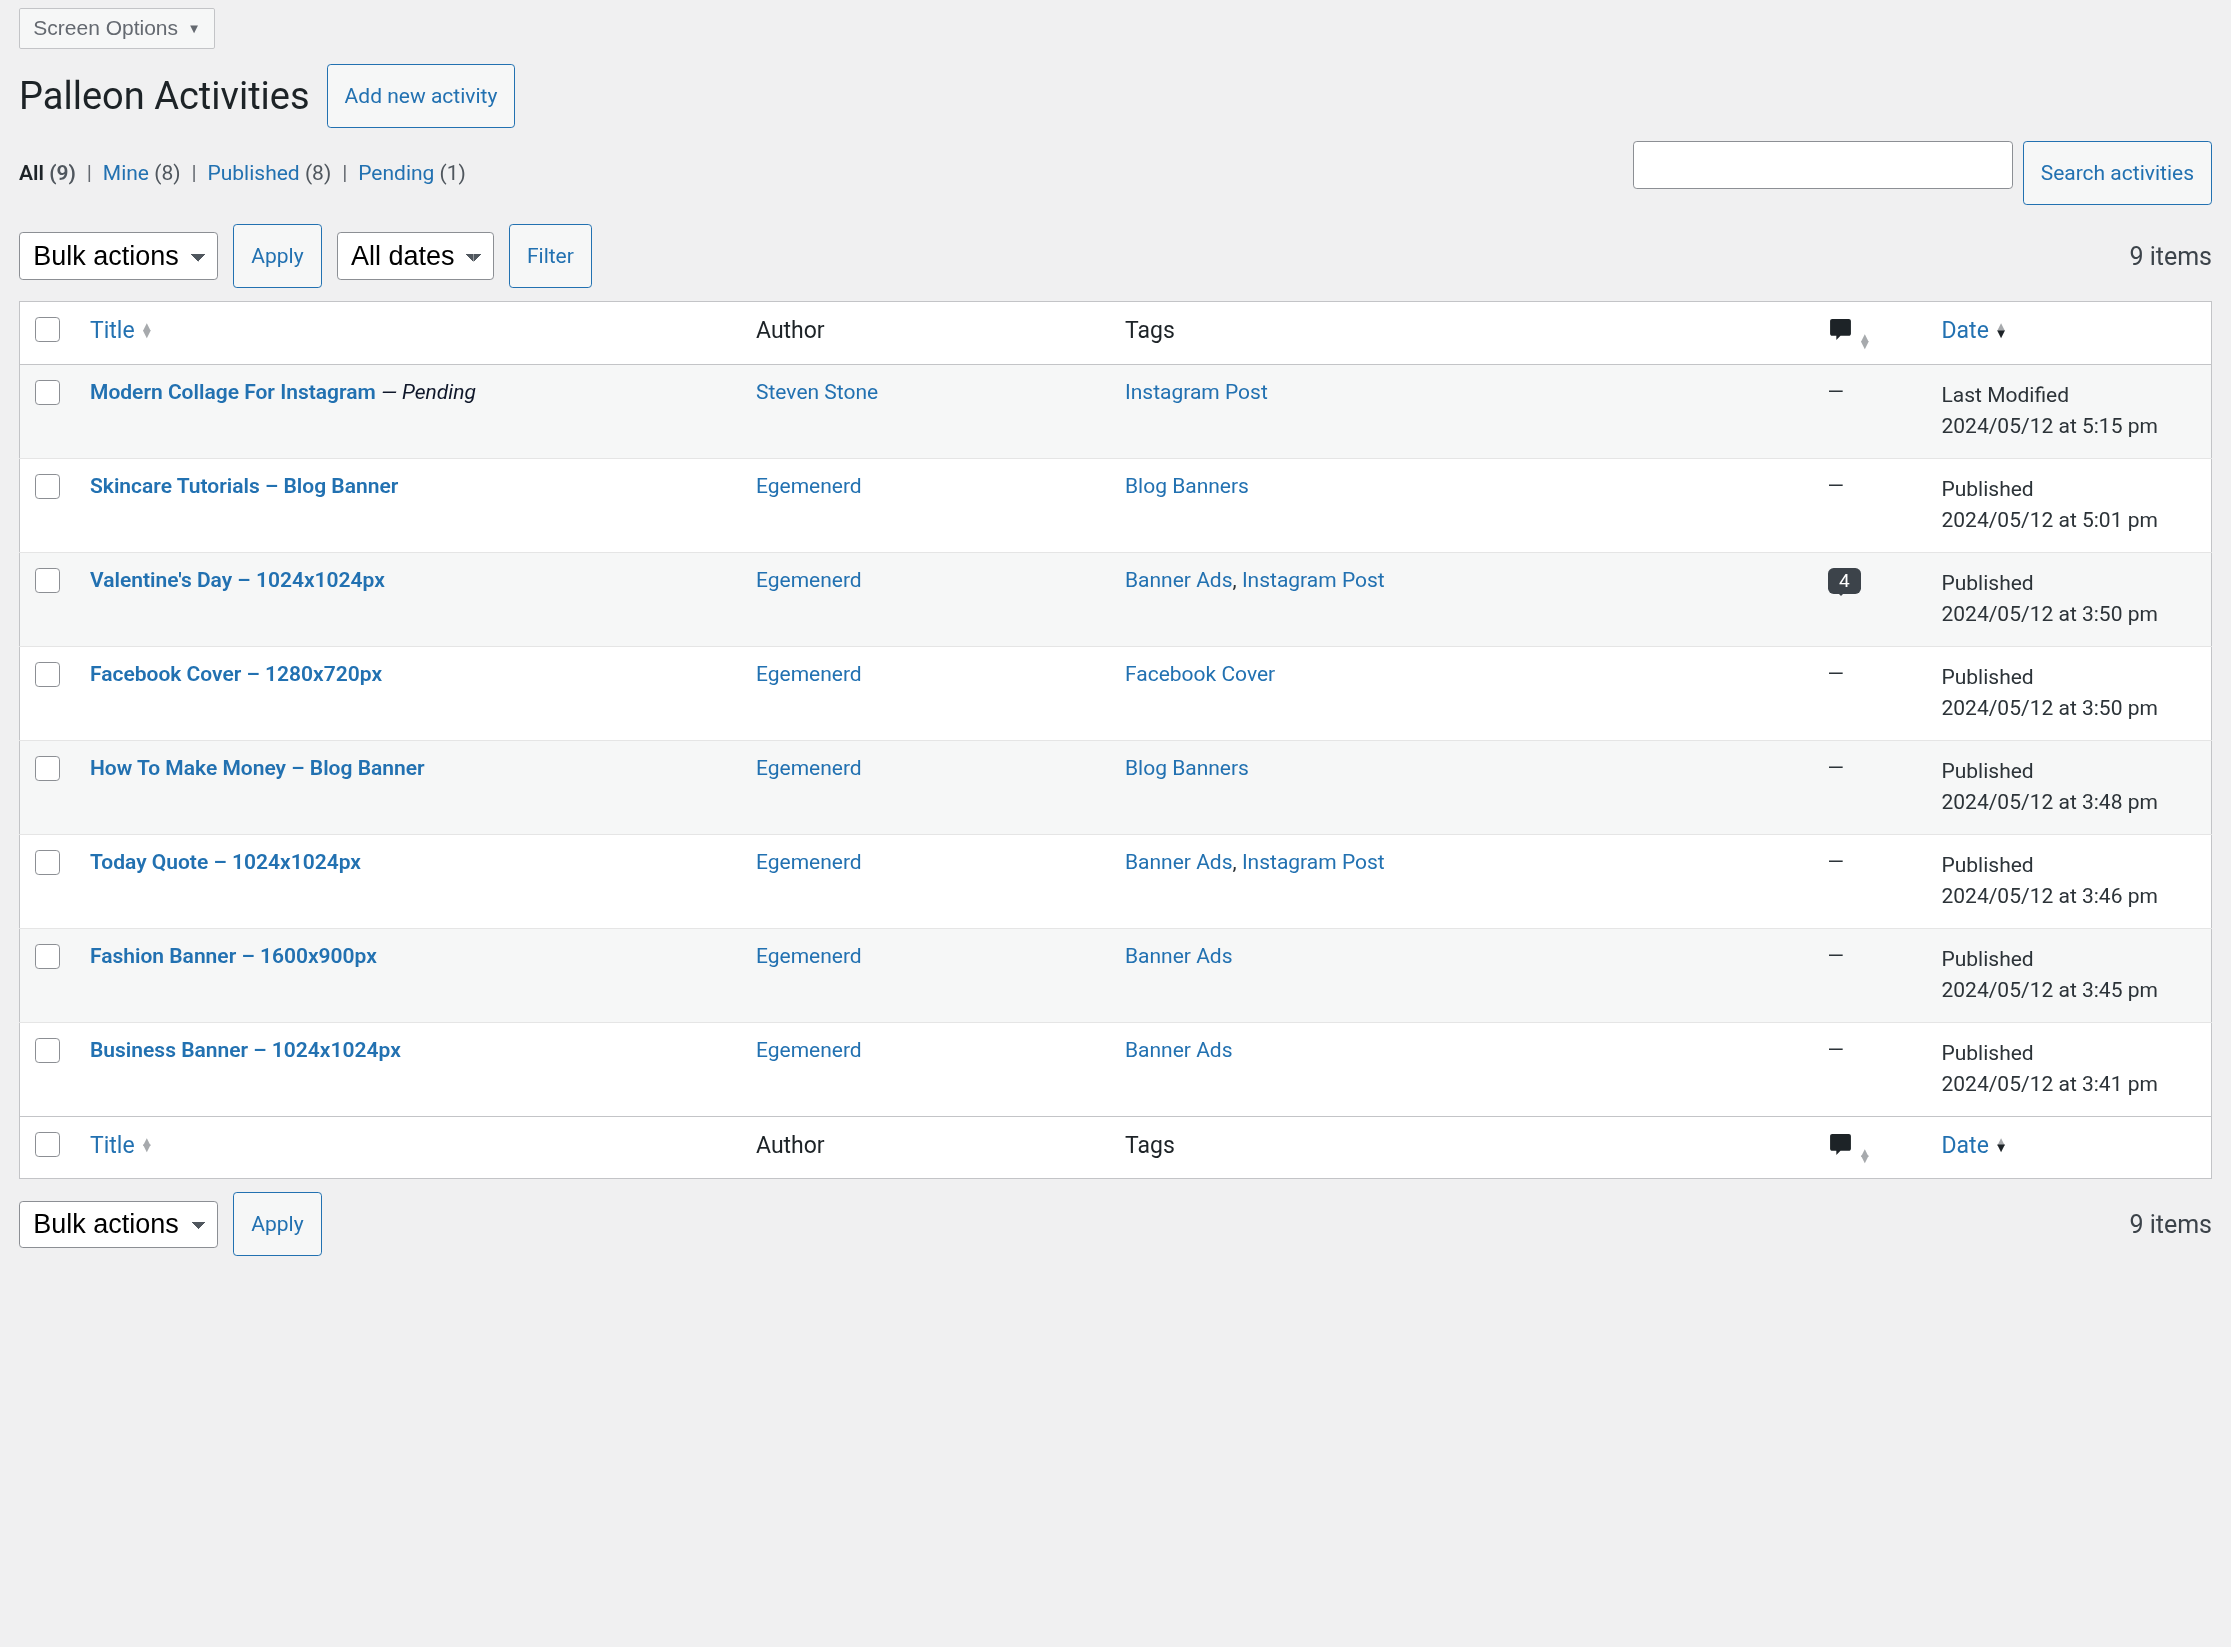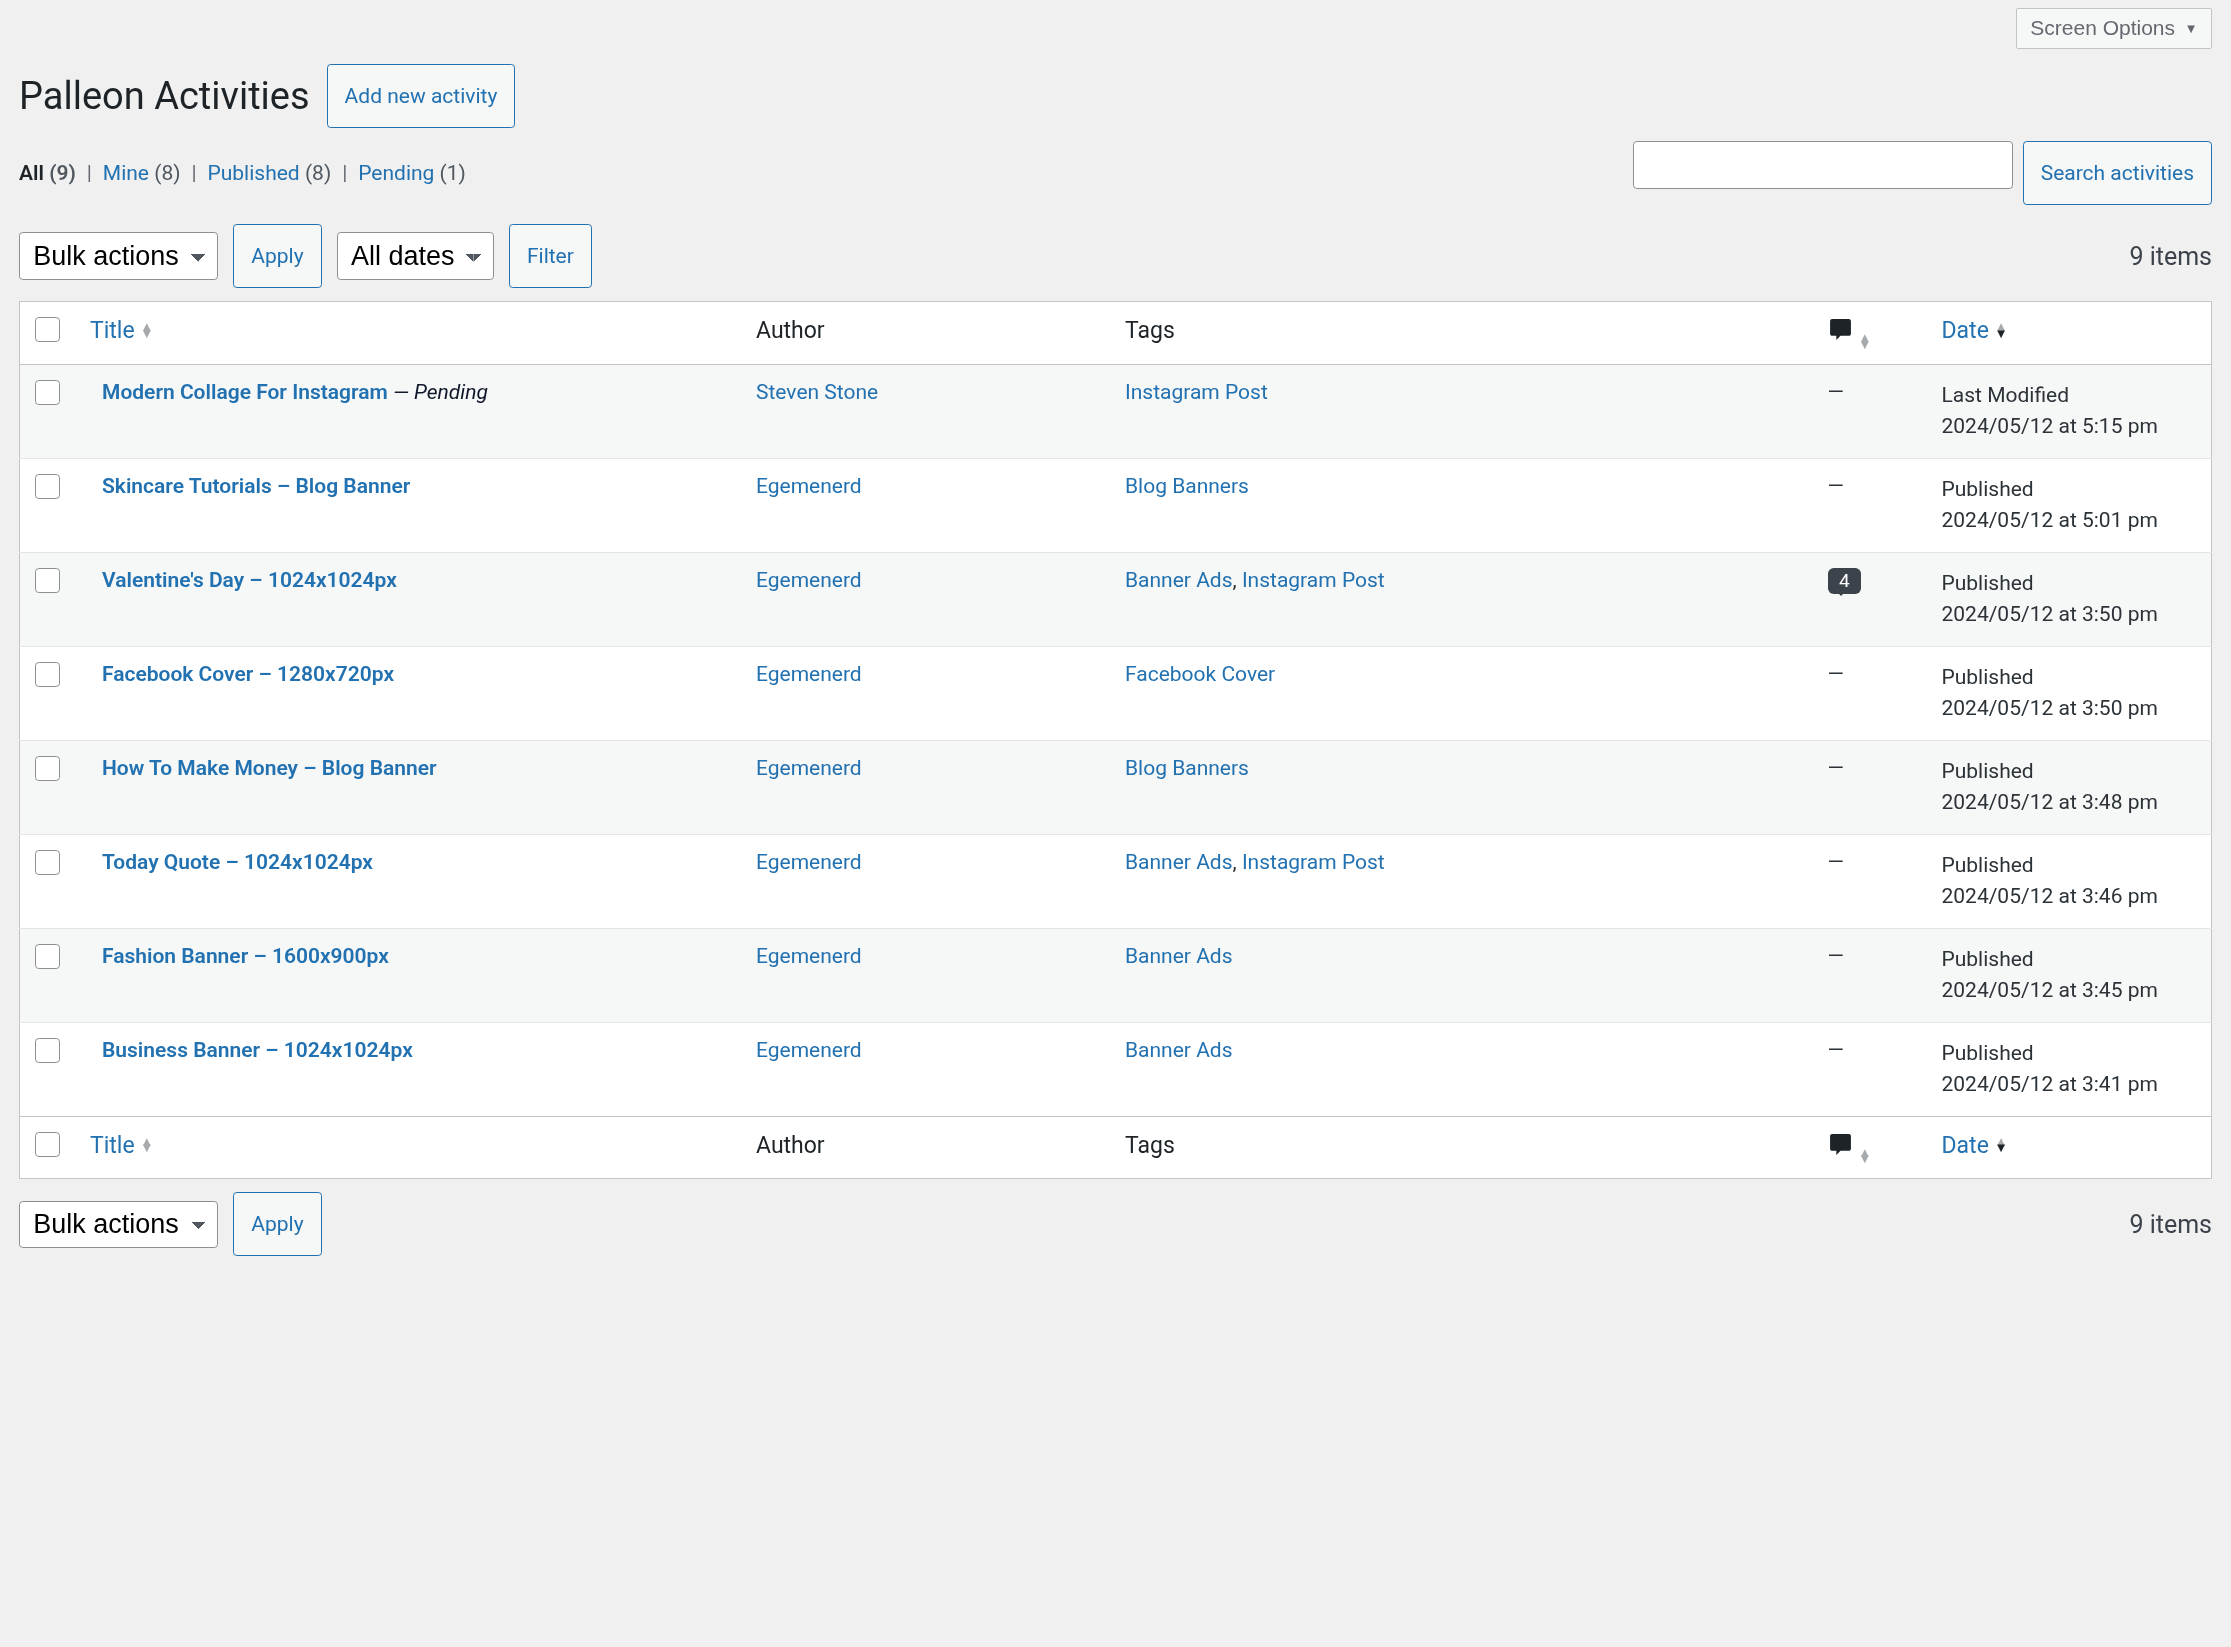--- a/index.html
+++ b/index.html
@@ -8,21 +8,20 @@
     font-family: -apple-system, BlinkMacSystemFont, "Segoe UI", Roboto, Helvetica, Arial, sans-serif;
     color: #1d2327;
     font-size: 12.4px;
     padding: 0;
     width: 2231px;
   }
   a { color: #2271b1; text-decoration: none; cursor: pointer; }
   .wrap { padding: 0 19px 19px 19px; }
   .topbar {
     display: flex;
-    justify-content: flex-end;
     padding: 7.6px 19px 0 19px;
   }
   .screen-options {
     border: 1px solid #c3c4c7;
     background: #f6f7f7;
     color: #646970;
     padding: 7.6px 13.3px;
     font-size: 21px;
     border-radius: 1.9px;
     cursor: pointer;
@@ -124,21 +123,21 @@
   .col-date { width: 285px; }
   input.cb {
     width: 25px; height: 25px;
     border: 1px solid #8c8f94;
     border-radius: 3.8px;
     appearance: none;
     -webkit-appearance: none;
     cursor: pointer;
     background:#fff;
   }
-  .row-title { font-weight: 600; margin-left: 12px; }
+  .row-title { font-weight: 600; }
   .post-state { color: #0f172a; font-weight: 400; font-style: italic; }
   .comment-bubble {
     display: inline-block;
     background: #3c434a;
     color: #fff;
     border-radius: 5.7px;
     padding: 3.8px 11.4px;
     font-size: 19px;
     position: relative;
     line-height:1;

